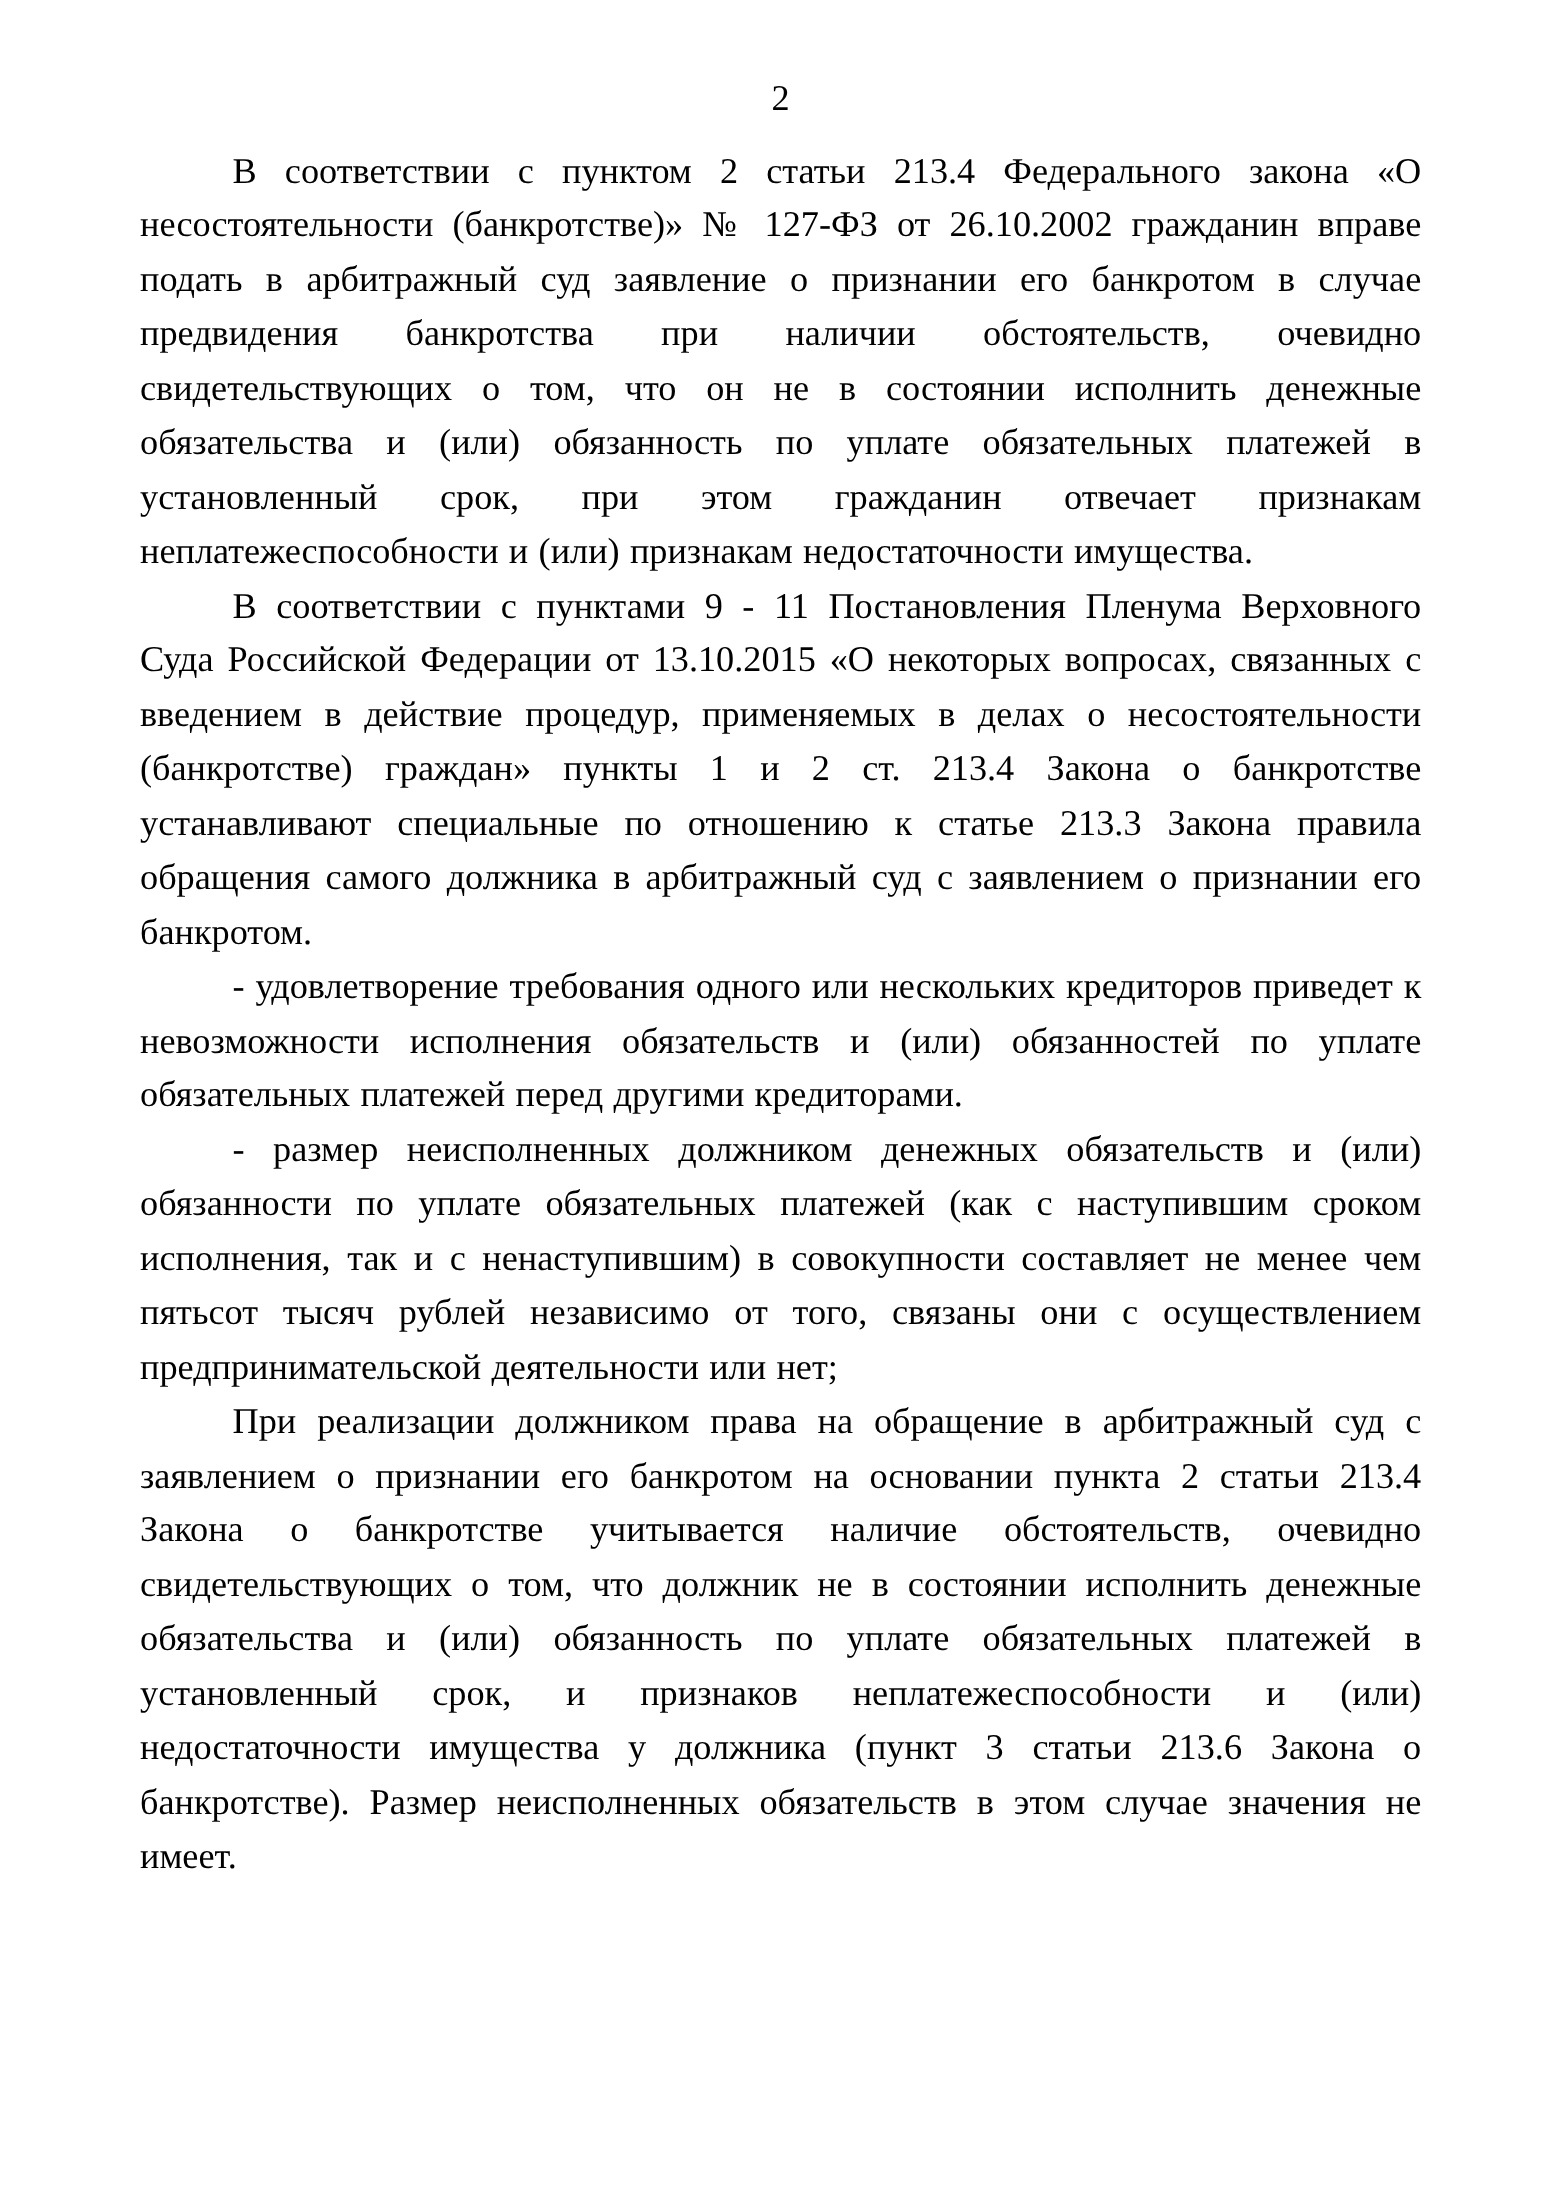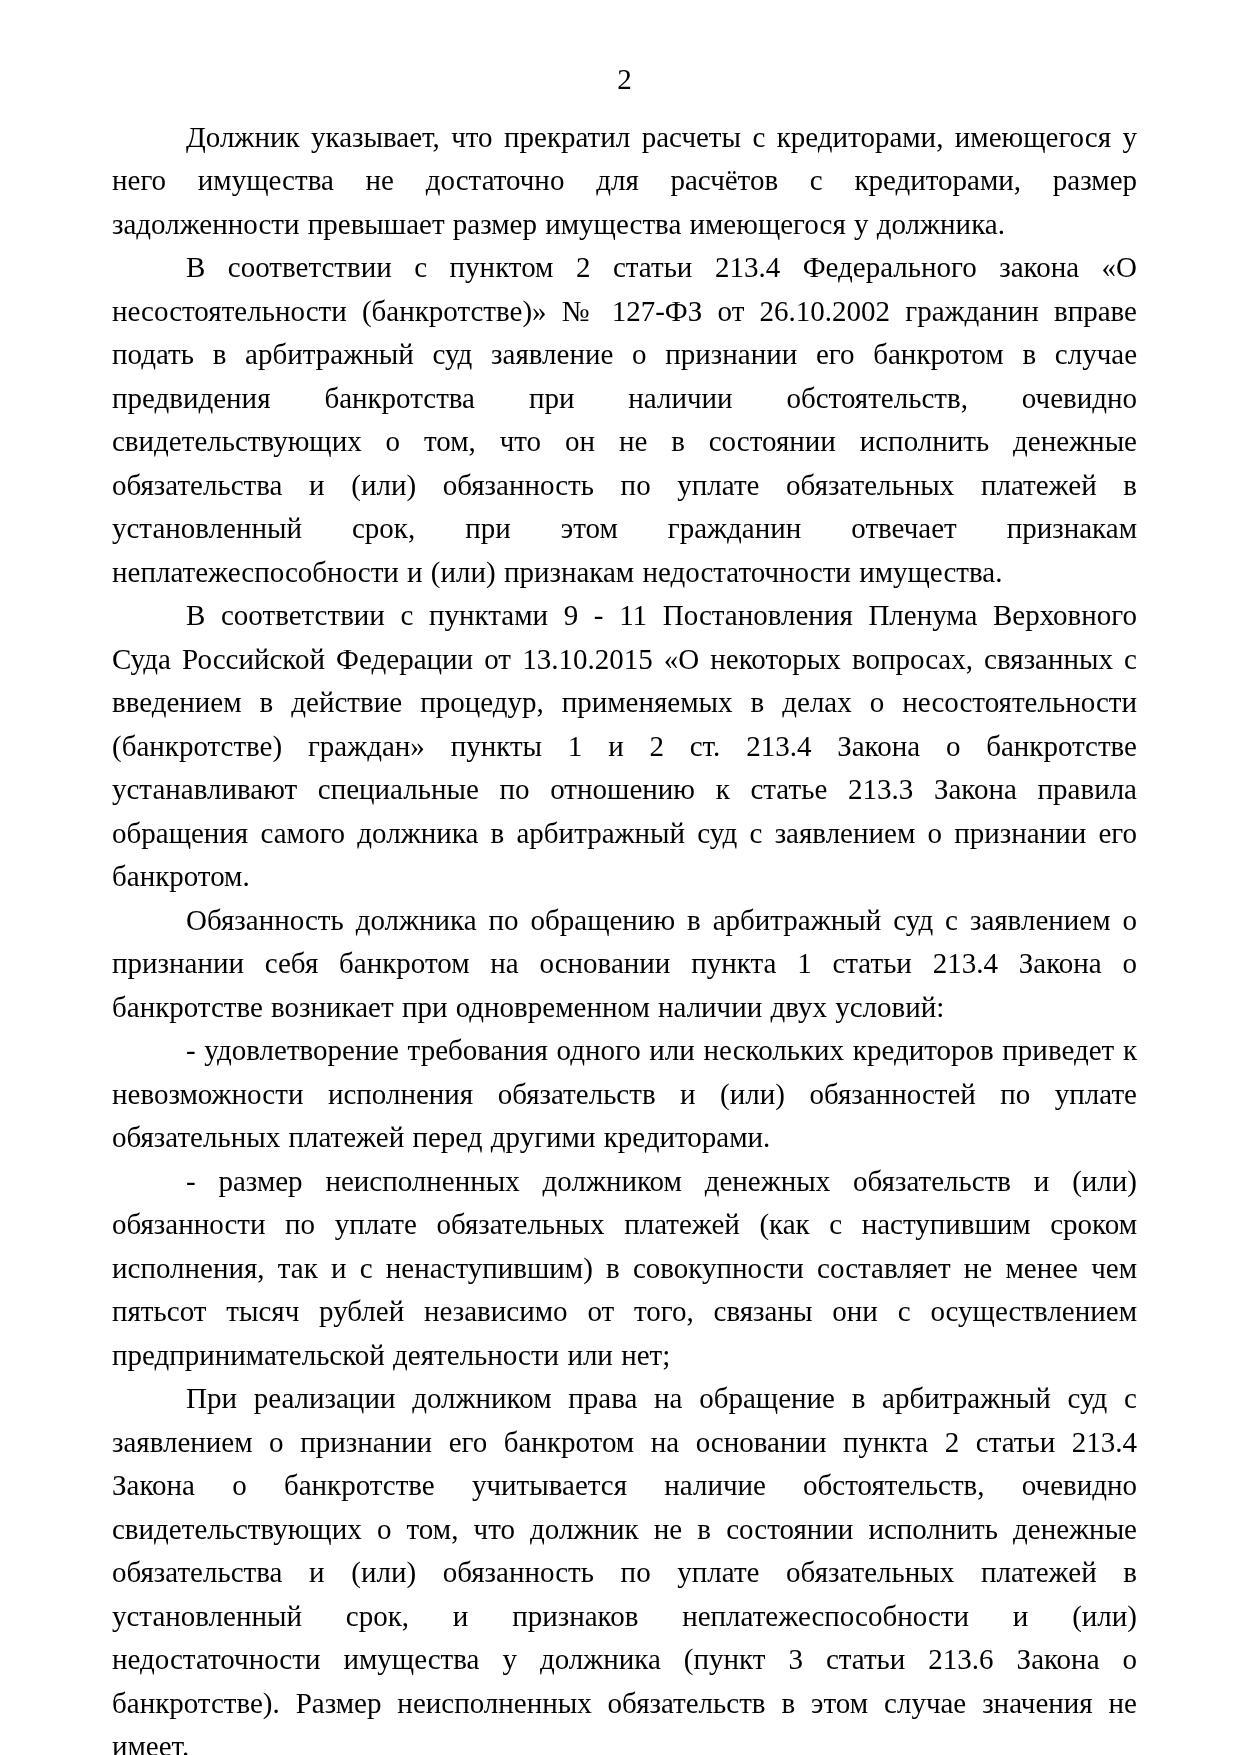--- a/index.html
+++ b/index.html
@@ -34,22 +34,20 @@
       word-spacing: 1px;
     }
   </style>
 </head>
 <body>
 
 <div class="page">
   <div class="page-number">2</div>
 
   <div class="body-text">
-    <p>Должник указывает, что прекратил расчеты с кредиторами, имеющегося у него имущества не достаточно для расчётов с кредиторами, размер задолженности превышает размер имущества имеющегося у должника.</p>
     <p>В соответствии с пунктом 2 статьи 213.4 Федерального закона «О несостоятельности (банкротстве)» № 127-ФЗ от 26.10.2002 гражданин вправе подать в арбитражный суд заявление о признании его банкротом в случае предвидения банкротства при наличии обстоятельств, очевидно свидетельствующих о том, что он не в состоянии исполнить денежные обязательства и (или) обязанность по уплате обязательных платежей в установленный срок, при этом гражданин отвечает признакам неплатежеспособности и (или) признакам недостаточности имущества.</p>
     <p>В соответствии с пунктами 9 - 11 Постановления Пленума Верховного Суда Российской Федерации от 13.10.2015 «О некоторых вопросах, связанных с введением в действие процедур, применяемых в делах о несостоятельности (банкротстве) граждан» пункты 1 и 2 ст. 213.4 Закона о банкротстве устанавливают специальные по отношению к статье 213.3 Закона правила обращения самого должника в арбитражный суд с заявлением о признании его банкротом.</p>
-    <p>Обязанность должника по обращению в арбитражный суд с заявлением о признании себя банкротом на основании пункта 1 статьи 213.4 Закона о банкротстве возникает при одновременном наличии двух условий:</p>
     <p>- удовлетворение требования одного или нескольких кредиторов приведет к невозможности исполнения обязательств и (или) обязанностей по уплате обязательных платежей перед другими кредиторами.</p>
     <p>- размер неисполненных должником денежных обязательств и (или) обязанности по уплате обязательных платежей (как с наступившим сроком исполнения, так и с ненаступившим) в совокупности составляет не менее чем пятьсот тысяч рублей независимо от того, связаны они с осуществлением предпринимательской деятельности или нет;</p>
     <p>При реализации должником права на обращение в арбитражный суд с заявлением о признании его банкротом на основании пункта 2 статьи 213.4 Закона о банкротстве учитывается наличие обстоятельств, очевидно свидетельствующих о том, что должник не в состоянии исполнить денежные обязательства и (или) обязанность по уплате обязательных платежей в установленный срок, и признаков неплатежеспособности и (или) недостаточности имущества у должника (пункт 3 статьи 213.6 Закона о банкротстве). Размер неисполненных обязательств в этом случае значения не имеет.</p>
 
   </div>
 </div>
 
 </body></html>

